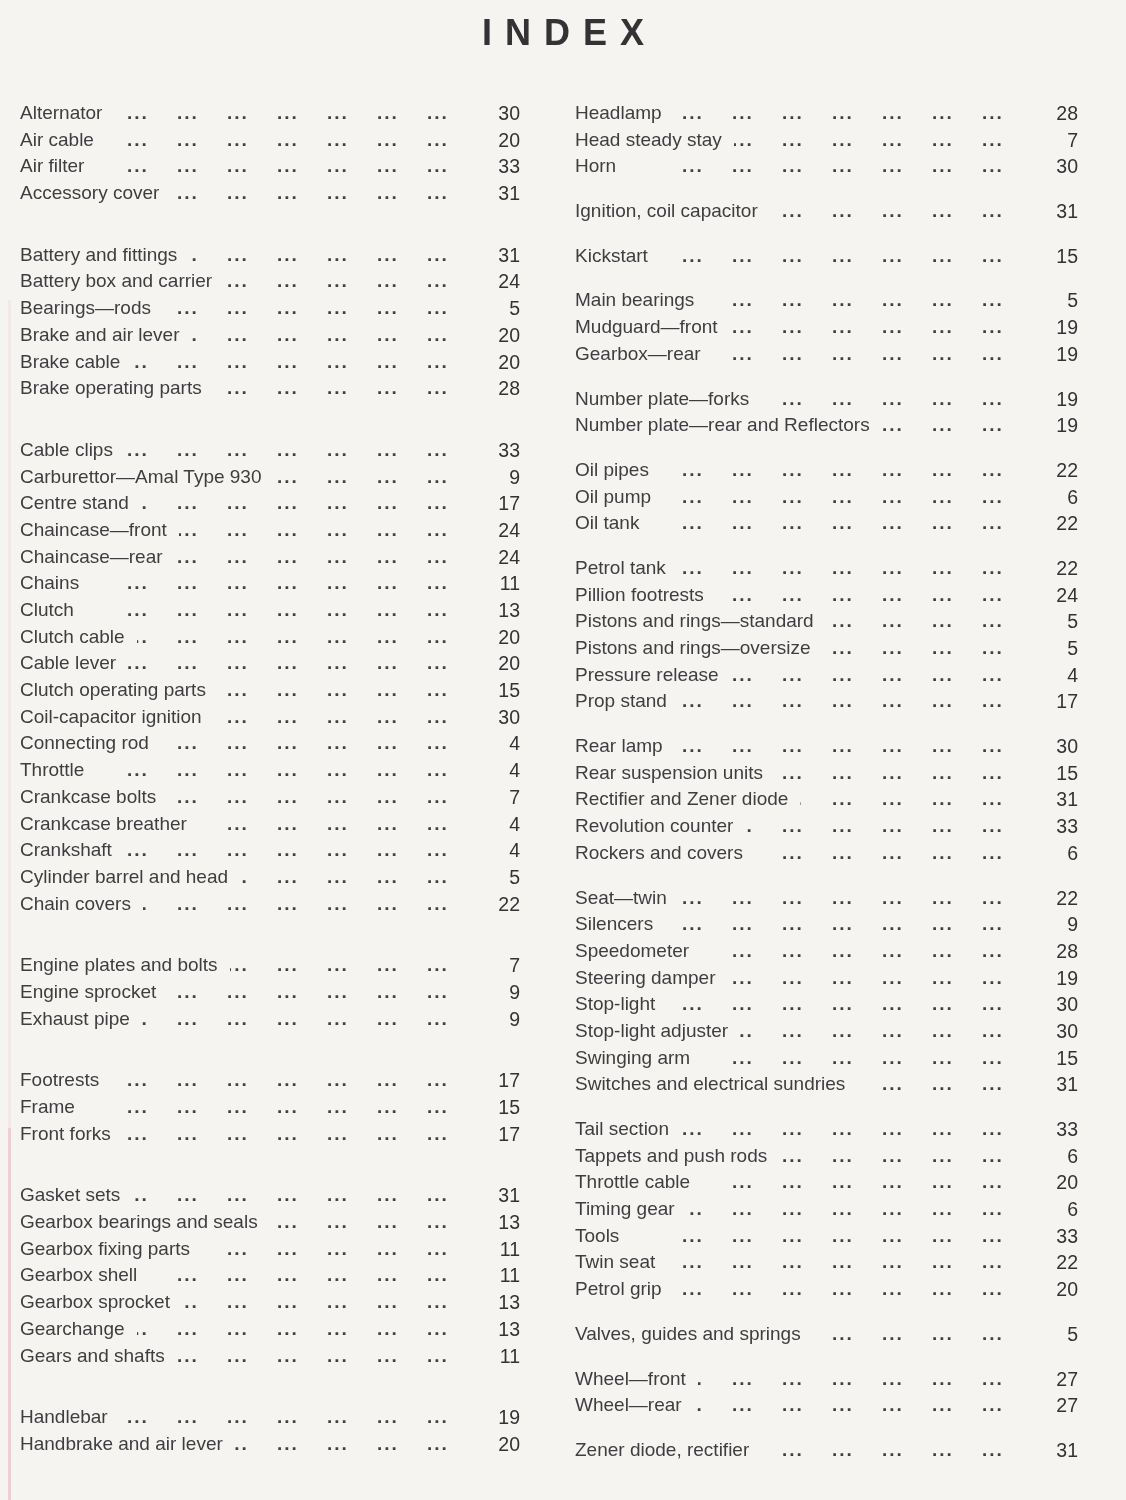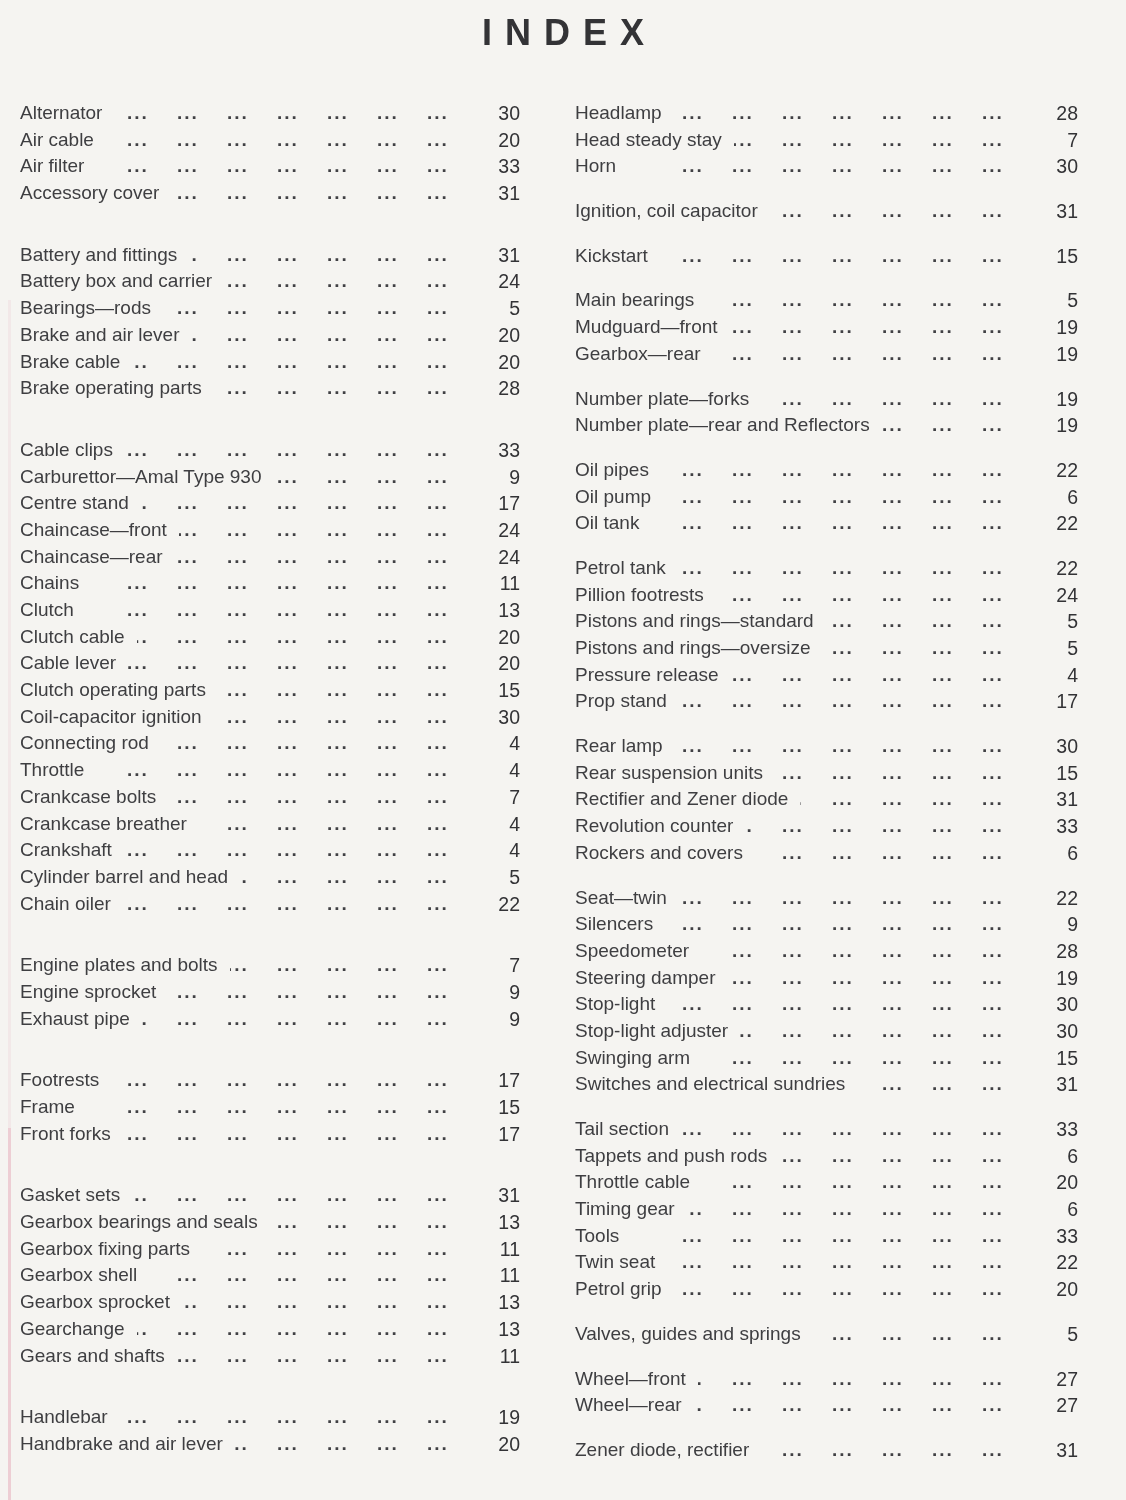--- a/index.html
+++ b/index.html
@@ -123,21 +123,21 @@
           <div class="row"><span class="leader"><i class="dotgroup">...</i><i class="dotgroup">...</i><i class="dotgroup">...</i><i class="dotgroup">...</i><i class="dotgroup">...</i><i class="dotgroup">...</i><i class="dotgroup">...</i></span><span class="label">Clutch cable</span><span class="num">20</span></div>
           <div class="row"><span class="leader"><i class="dotgroup">...</i><i class="dotgroup">...</i><i class="dotgroup">...</i><i class="dotgroup">...</i><i class="dotgroup">...</i><i class="dotgroup">...</i><i class="dotgroup">...</i></span><span class="label">Cable lever</span><span class="num">20</span></div>
           <div class="row"><span class="leader"><i class="dotgroup">...</i><i class="dotgroup">...</i><i class="dotgroup">...</i><i class="dotgroup">...</i><i class="dotgroup">...</i><i class="dotgroup">...</i><i class="dotgroup">...</i></span><span class="label">Clutch operating parts</span><span class="num">15</span></div>
           <div class="row"><span class="leader"><i class="dotgroup">...</i><i class="dotgroup">...</i><i class="dotgroup">...</i><i class="dotgroup">...</i><i class="dotgroup">...</i><i class="dotgroup">...</i><i class="dotgroup">...</i></span><span class="label">Coil-capacitor ignition</span><span class="num">30</span></div>
           <div class="row"><span class="leader"><i class="dotgroup">...</i><i class="dotgroup">...</i><i class="dotgroup">...</i><i class="dotgroup">...</i><i class="dotgroup">...</i><i class="dotgroup">...</i><i class="dotgroup">...</i></span><span class="label">Connecting rod</span><span class="num">4</span></div>
           <div class="row"><span class="leader"><i class="dotgroup">...</i><i class="dotgroup">...</i><i class="dotgroup">...</i><i class="dotgroup">...</i><i class="dotgroup">...</i><i class="dotgroup">...</i><i class="dotgroup">...</i></span><span class="label">Throttle</span><span class="num">4</span></div>
           <div class="row"><span class="leader"><i class="dotgroup">...</i><i class="dotgroup">...</i><i class="dotgroup">...</i><i class="dotgroup">...</i><i class="dotgroup">...</i><i class="dotgroup">...</i><i class="dotgroup">...</i></span><span class="label">Crankcase bolts</span><span class="num">7</span></div>
           <div class="row"><span class="leader"><i class="dotgroup">...</i><i class="dotgroup">...</i><i class="dotgroup">...</i><i class="dotgroup">...</i><i class="dotgroup">...</i><i class="dotgroup">...</i><i class="dotgroup">...</i></span><span class="label">Crankcase breather</span><span class="num">4</span></div>
           <div class="row"><span class="leader"><i class="dotgroup">...</i><i class="dotgroup">...</i><i class="dotgroup">...</i><i class="dotgroup">...</i><i class="dotgroup">...</i><i class="dotgroup">...</i><i class="dotgroup">...</i></span><span class="label">Crankshaft</span><span class="num">4</span></div>
           <div class="row"><span class="leader"><i class="dotgroup">...</i><i class="dotgroup">...</i><i class="dotgroup">...</i><i class="dotgroup">...</i><i class="dotgroup">...</i><i class="dotgroup">...</i><i class="dotgroup">...</i></span><span class="label">Cylinder barrel and head</span><span class="num">5</span></div>
-          <div class="row"><span class="leader"><i class="dotgroup">...</i><i class="dotgroup">...</i><i class="dotgroup">...</i><i class="dotgroup">...</i><i class="dotgroup">...</i><i class="dotgroup">...</i><i class="dotgroup">...</i></span><span class="label">Chain oiler</span><span class="num">22</span></div>
+          <div class="row"><span class="leader"><i class="dotgroup">...</i><i class="dotgroup">...</i><i class="dotgroup">...</i><i class="dotgroup">...</i><i class="dotgroup">...</i><i class="dotgroup">...</i><i class="dotgroup">...</i></span><span class="label">Chain covers</span><span class="num">22</span></div>
         </div>
         <div class="group">
           <div class="row"><span class="leader"><i class="dotgroup">...</i><i class="dotgroup">...</i><i class="dotgroup">...</i><i class="dotgroup">...</i><i class="dotgroup">...</i><i class="dotgroup">...</i><i class="dotgroup">...</i></span><span class="label">Engine plates and bolts</span><span class="num">7</span></div>
           <div class="row"><span class="leader"><i class="dotgroup">...</i><i class="dotgroup">...</i><i class="dotgroup">...</i><i class="dotgroup">...</i><i class="dotgroup">...</i><i class="dotgroup">...</i><i class="dotgroup">...</i></span><span class="label">Engine sprocket</span><span class="num">9</span></div>
           <div class="row"><span class="leader"><i class="dotgroup">...</i><i class="dotgroup">...</i><i class="dotgroup">...</i><i class="dotgroup">...</i><i class="dotgroup">...</i><i class="dotgroup">...</i><i class="dotgroup">...</i></span><span class="label">Exhaust pipe</span><span class="num">9</span></div>
         </div>
         <div class="group">
           <div class="row"><span class="leader"><i class="dotgroup">...</i><i class="dotgroup">...</i><i class="dotgroup">...</i><i class="dotgroup">...</i><i class="dotgroup">...</i><i class="dotgroup">...</i><i class="dotgroup">...</i></span><span class="label">Footrests</span><span class="num">17</span></div>
           <div class="row"><span class="leader"><i class="dotgroup">...</i><i class="dotgroup">...</i><i class="dotgroup">...</i><i class="dotgroup">...</i><i class="dotgroup">...</i><i class="dotgroup">...</i><i class="dotgroup">...</i></span><span class="label">Frame</span><span class="num">15</span></div>
           <div class="row"><span class="leader"><i class="dotgroup">...</i><i class="dotgroup">...</i><i class="dotgroup">...</i><i class="dotgroup">...</i><i class="dotgroup">...</i><i class="dotgroup">...</i><i class="dotgroup">...</i></span><span class="label">Front forks</span><span class="num">17</span></div>

